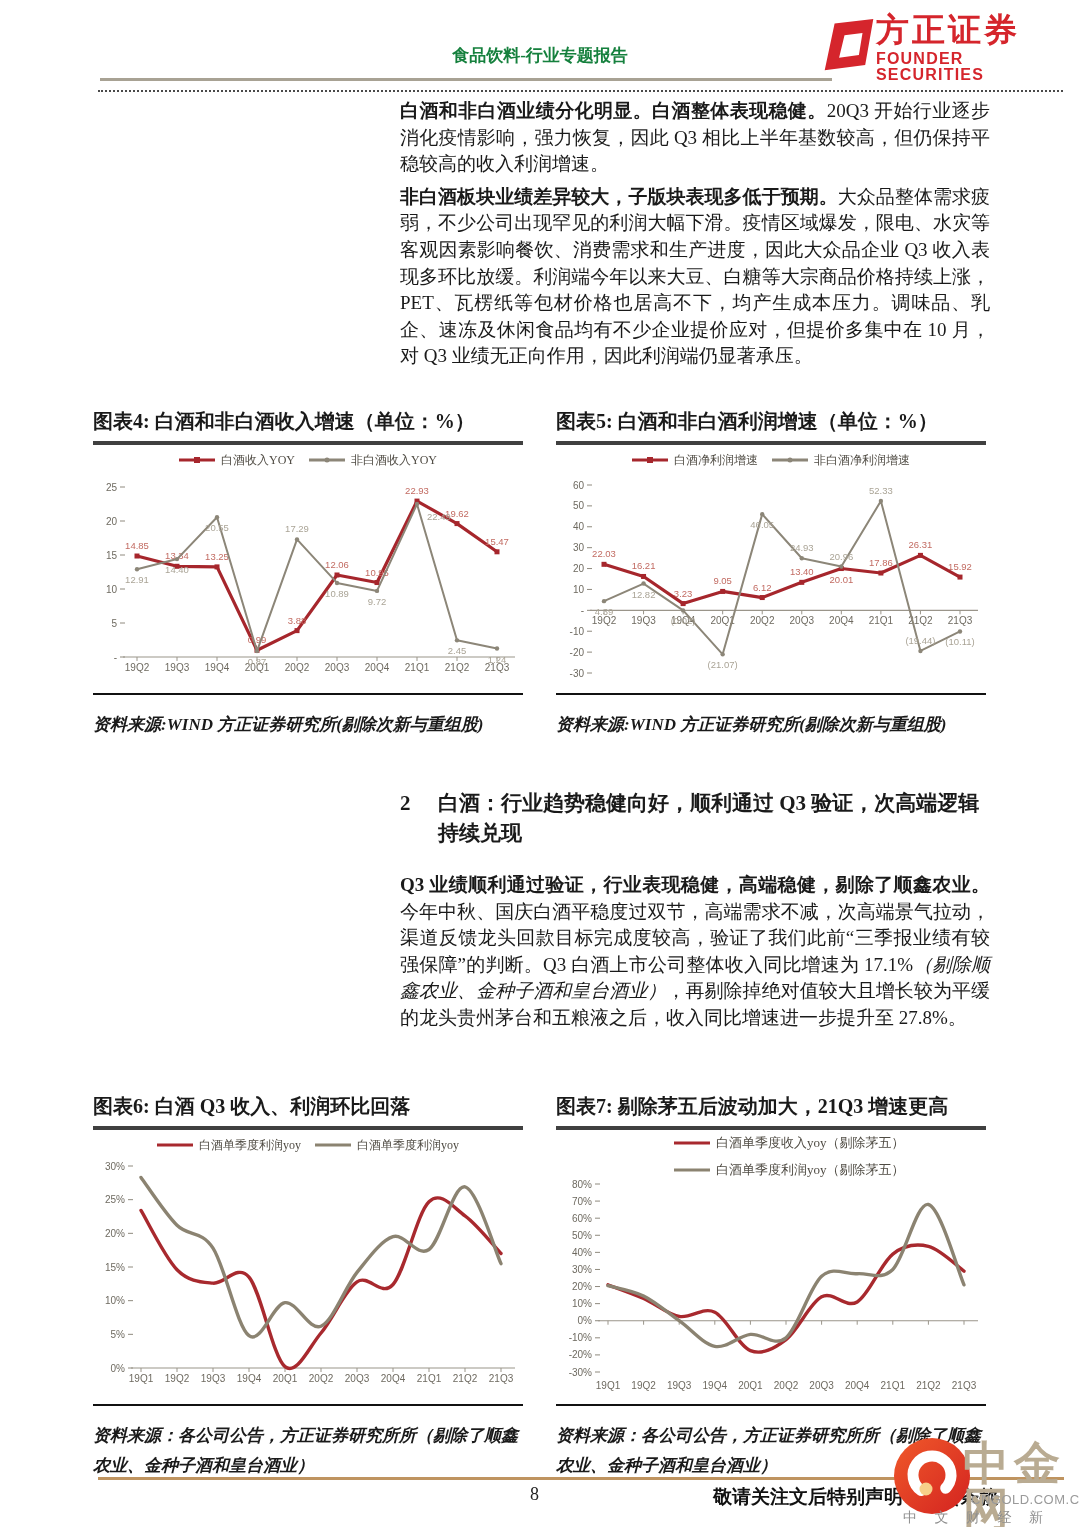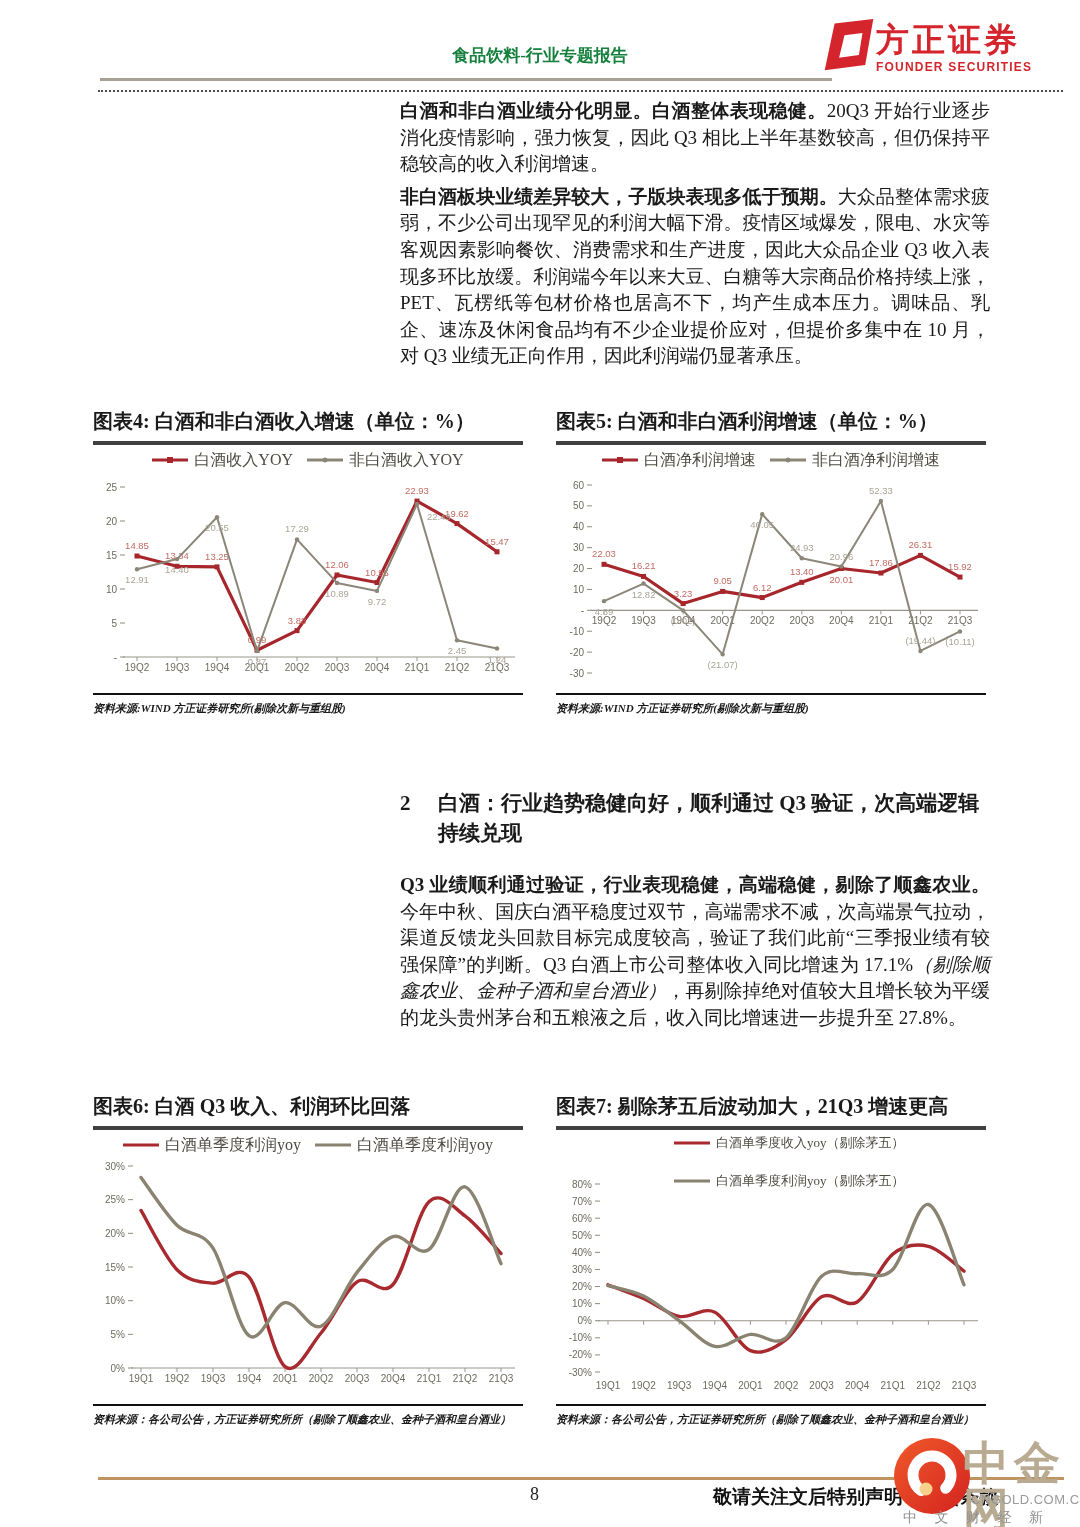--- a/index.html
+++ b/index.html
@@ -5,35 +5,35 @@
   html,body{margin:0;padding:0;background:#e9e9e9;}
   .page{position:relative;width:1080px;height:1527px;margin:0 auto;background:#ffffff;overflow:hidden;
         font-family:"Liberation Serif","DejaVu Serif",serif;color:#1a1a1a;}
   
   .report-type{position:absolute;top:44px;left:0;right:0;text-align:center;font-size:17px;font-weight:bold;color:#15803d;}
   .header-line{position:absolute;top:78px;left:100px;width:732px;height:3px;background:#a8a294;}
   .dotted-line{position:absolute;top:90px;left:98px;width:965px;border-top:2px dotted #4a4a4a;}
   .brand{position:absolute;top:16px;left:822px;width:248px;height:64px;display:flex;align-items:center;}
   .brand-txt{display:flex;flex-direction:column;line-height:1;}
   .brand-cn{font-size:33px;font-weight:bold;color:#d5252c;letter-spacing:3px;font-family:"Liberation Sans",sans-serif;}
-  .brand-en{font-size:12px;font-weight:bold;color:#d5252c;letter-spacing:1.2px;margin-top:5px;font-family:"Liberation Sans",sans-serif;}
+  .brand-en{font-size:16px;font-weight:bold;color:#d5252c;letter-spacing:1.2px;margin-top:5px;font-family:"Liberation Sans",sans-serif;}
   
   .intro{position:absolute;left:400px;top:98px;width:590px;font-size:19px;line-height:1.4;text-align:justify;}
   .intro p{margin:0 0 6px 0;}
   .sec-head{position:absolute;left:400px;top:788px;width:594px;display:flex;font-size:21px;font-weight:bold;line-height:1.45;}
   .sec-num{width:38px;flex:none;}
   .q3para{position:absolute;left:400px;top:872px;width:590px;font-size:19px;line-height:1.4;text-align:justify;}
   
   .figure{position:absolute;width:430px;}
   .fig-title{font-size:20px;font-weight:bold;padding-bottom:6px;border-bottom:4px solid #404040;white-space:nowrap;}
   .legend{display:flex;justify-content:center;align-items:center;gap:14px;height:22px;margin-top:4px;
-          font-family:"Liberation Serif",serif;font-size:16px;color:#4f4b43;}
-  .legend.col{flex-direction:column;align-items:flex-start;gap:20px;height:42px;justify-content:flex-start;padding-left:118px;font-size:13px;}
+          font-family:"Liberation Serif",serif;font-size:12px;color:#4f4b43;}
+  .legend.col{flex-direction:column;align-items:flex-start;gap:9px;height:42px;justify-content:flex-start;padding-left:118px;font-size:13px;}
   .lg-item{display:flex;align-items:center;gap:6px;}
-  .fig-src{border-top:2.5px solid #111;margin-top:6px;padding-top:4px;font-size:11px;font-weight:bold;font-style:italic;line-height:1.75;}
+  .fig-src{border-top:2.5px solid #111;margin-top:6px;padding-top:15px;font-size:17px;font-weight:bold;font-style:italic;line-height:1.75;}
   .tick{font-family:"Liberation Sans",sans-serif;font-size:10px;fill:#6e6a60;}
   .dlabel{font-family:"Liberation Sans",sans-serif;font-size:9.5px;}
   
   .footer-line{position:absolute;top:1477px;left:98px;width:966px;height:2.5px;background:#bf9460;}
   .page-num{position:absolute;top:1484px;left:530px;font-size:18px;color:#222;}
   .footer-notice{position:absolute;top:1484px;right:82px;font-size:19px;font-weight:bold;color:#111;}
   
   .wm-circle{position:absolute;top:1437px;left:893px;}
   .wm-name{position:absolute;top:1441px;left:963px;font-size:46px;font-weight:bold;color:#b9ab92;letter-spacing:5px;line-height:1;}
   .wm-domain{position:absolute;top:1492px;left:971px;font-size:13px;color:#9a9a9a;font-family:"Liberation Sans",sans-serif;letter-spacing:0.5px;}

